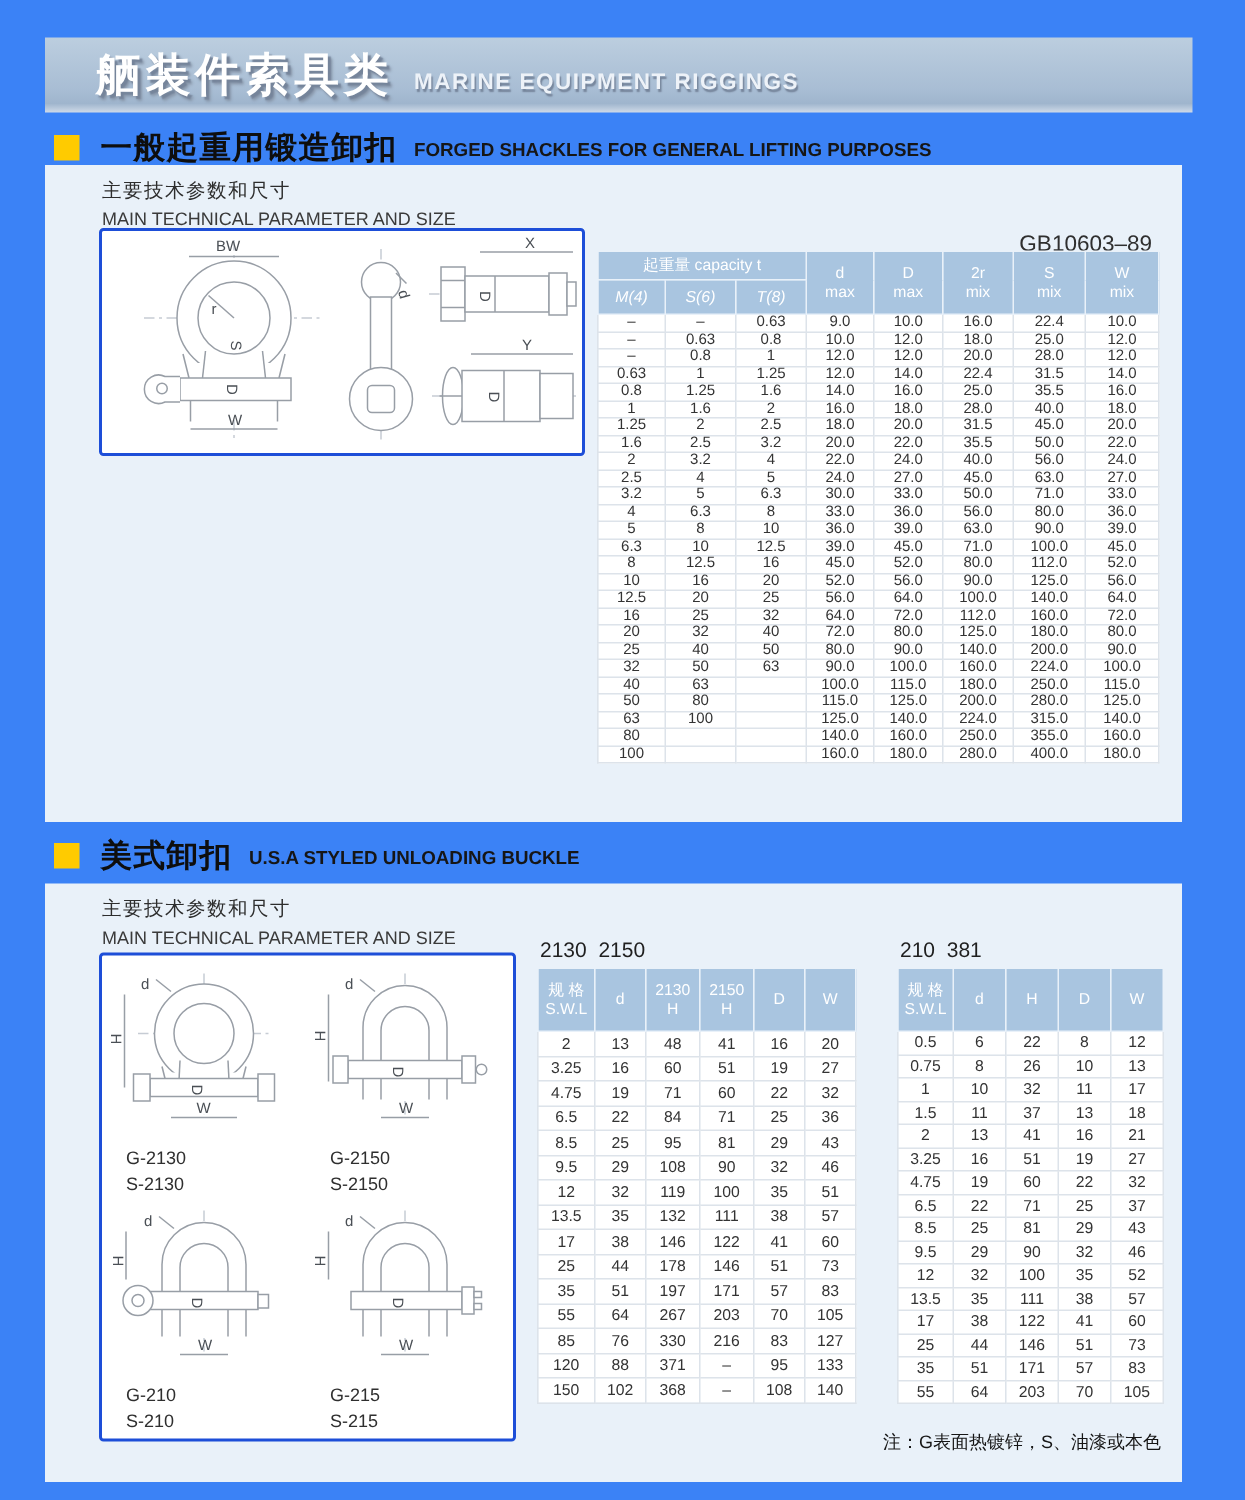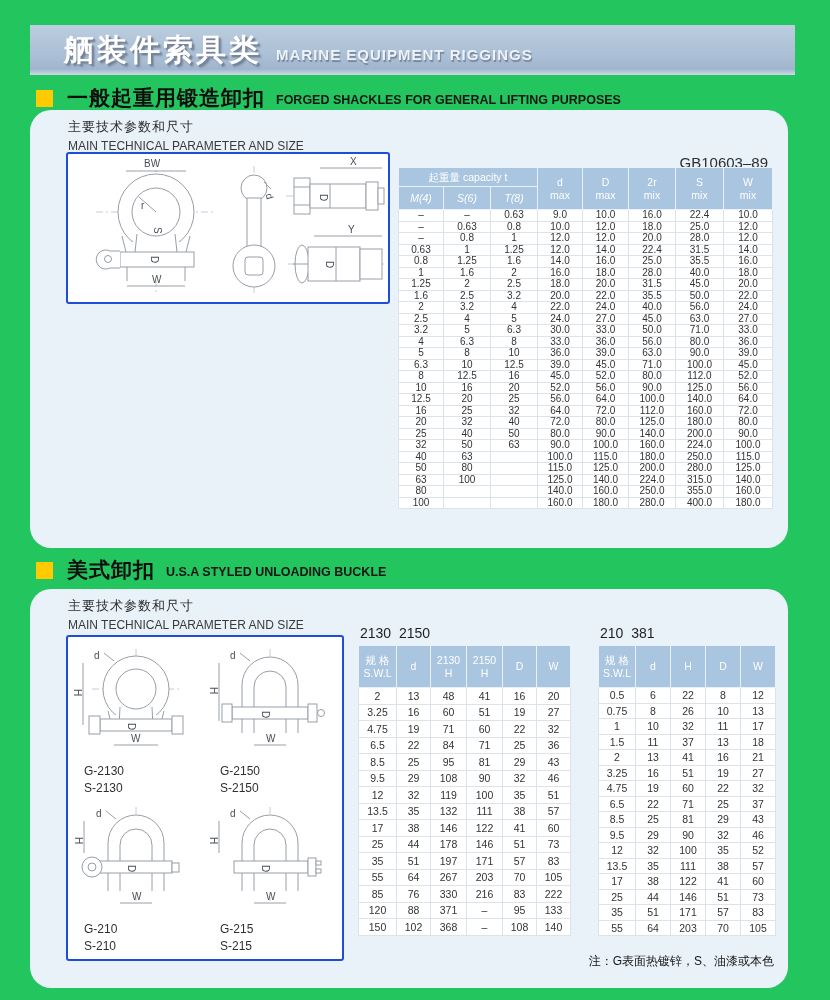--- a/index.html
+++ b/index.html
@@ -1,21 +1,21 @@
 <!DOCTYPE html>
 <html><head>
 <meta charset="utf-8">
 <style>
   * { margin:0; padding:0; box-sizing:border-box; }
   html,body { background:#fff; }
   body {
     width:830px; height:1000px; position:relative; overflow:hidden;
     font-family:"Liberation Sans","DejaVu Sans",sans-serif;
   }
-  .page { position:absolute; left:0; top:0; width:830px; height:1000px; background:#22c55e; }
+  .page { position:absolute; left:0; top:0; width:830px; height:1000px; background:#3b82f6; }
 
   
   .banner {
     position:absolute; left:30px; top:25px; width:765px; height:50px;
     background:linear-gradient(180deg,#bccedf 0%,#a8bdd4 70%,#9fb5cd 88%,#cfdae8 100%);
     display:flex; align-items:center; padding-left:34px;
   }
   .banner .zh {
     font-size:30px; font-weight:bold; color:#ffffff; letter-spacing:3px;
     text-shadow:2px 2px 1px #75849a, 3px 3px 2px #8b99ac;
@@ -27,21 +27,21 @@
 
   
   .sec-title { position:absolute; display:flex; align-items:center; }
   .sec-title .sq { width:17px; height:17px; background:#ffcb00; margin-right:14px; flex:none; }
   .sec-title .zh { font-size:21px; font-weight:bold; color:#0e0e0e; letter-spacing:1px; }
   .sec-title .en { font-size:12.5px; font-weight:bold; color:#161616; margin-left:11px; margin-top:3px; }
   #sec1-title { left:36px; top:84px; }
   #sec2-title { left:36px; top:556px; }
 
   
-  .panel { position:absolute; left:30px; width:758px; background:#e9f1f9;border-radius:21px; }
+  .panel { position:absolute; left:30px; width:758px; background:#e9f1f9; }
   #panel1 { top:110px; height:438px; }
   #panel2 { top:589px; height:399px; }
   .param { position:absolute; left:38px; top:8px; }
   .param .zh { font-size:13px; color:#2d2d2d; margin-bottom:3px; letter-spacing:1px; }
   .param .en { font-size:12px; color:#3a3a3a; }
 
   .diagram-box { position:absolute; background:#fff; border:2px solid #1d4ed8; border-radius:3px; }
   #box1 { left:36px; top:42px; width:324px; height:152px; }
   #box2 { left:36px; top:46px; width:278px; height:326px; padding:6px 0 0 2px;
           display:grid; grid-template-columns:1fr 1fr; grid-template-rows:1fr 1fr; }
@@ -698,21 +698,21 @@
             <td>203</td>
             <td>70</td>
             <td>105</td>
           </tr>
           <tr>
             <td>85</td>
             <td>76</td>
             <td>330</td>
             <td>216</td>
             <td>83</td>
-            <td>222</td>
+            <td>127</td>
           </tr>
           <tr>
             <td>120</td>
             <td>88</td>
             <td>371</td>
             <td>–</td>
             <td>95</td>
             <td>133</td>
           </tr>
           <tr>

